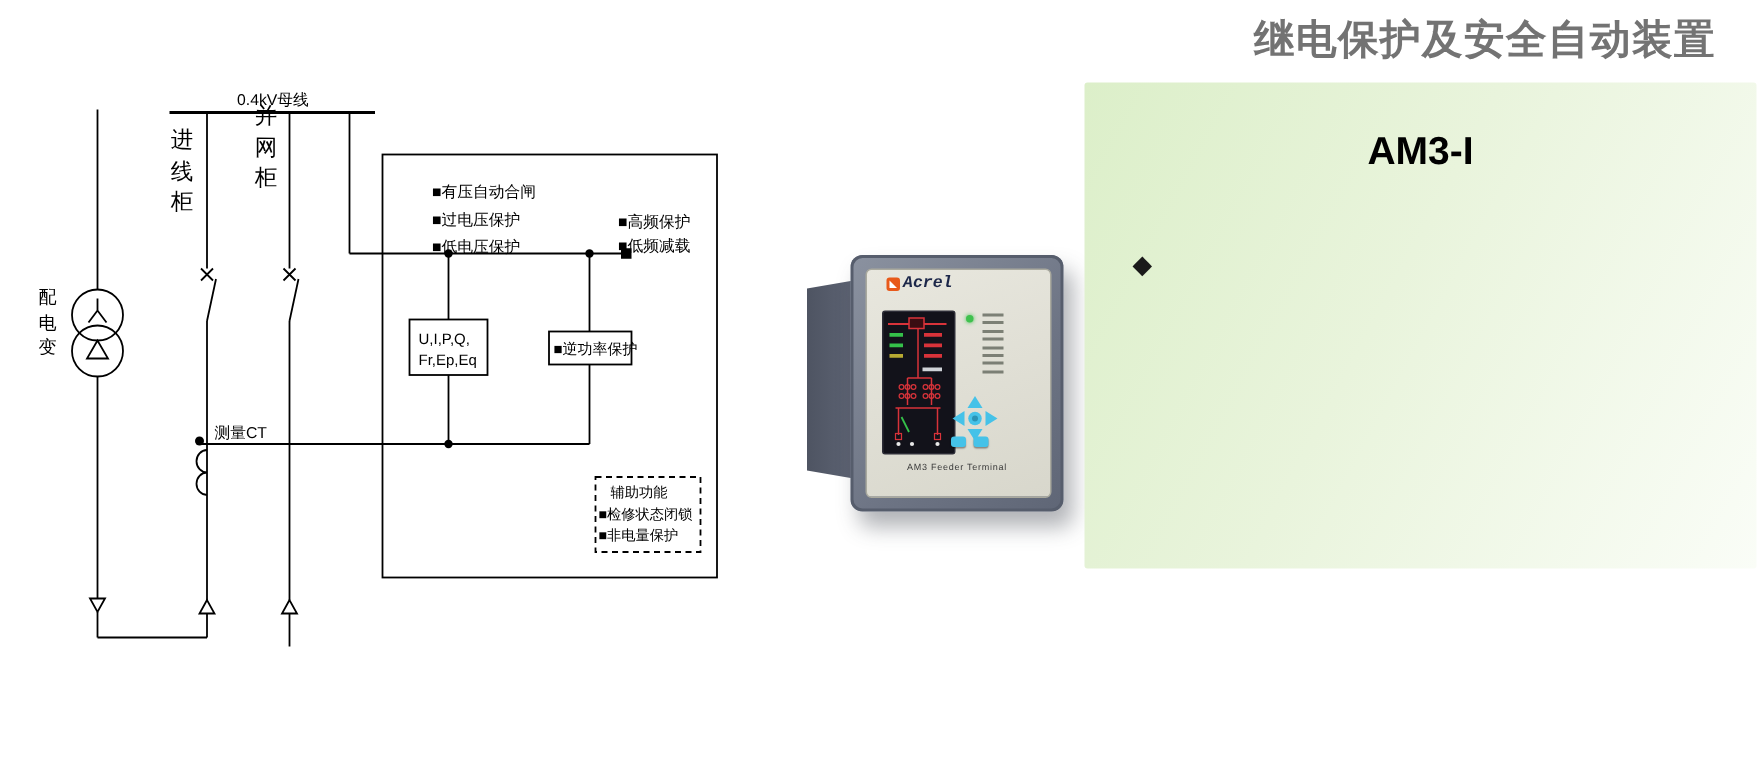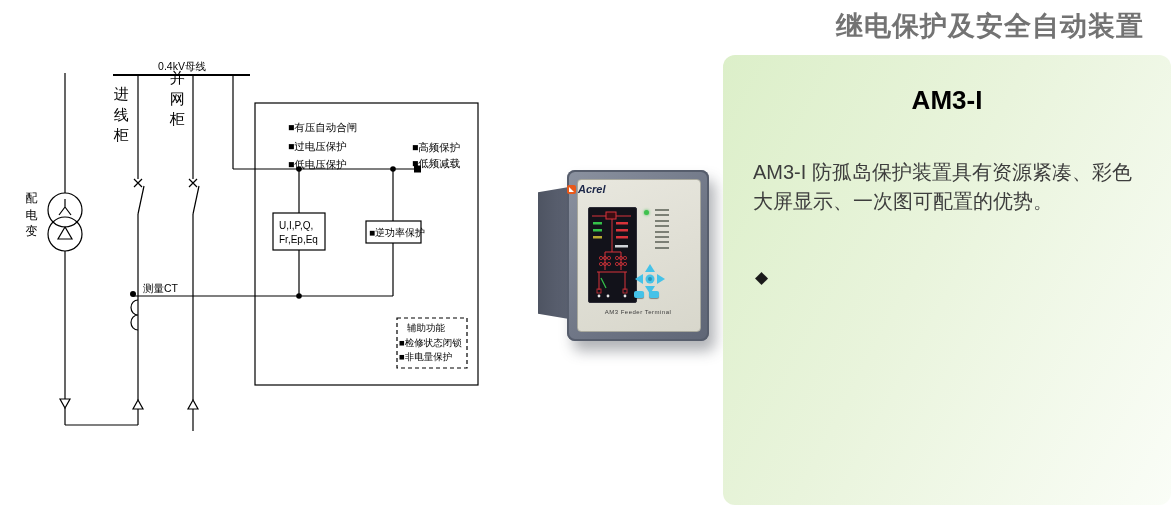--- a/index.html
+++ b/index.html
@@ -20,21 +20,21 @@
   .fin{position:absolute;left:3px;top:24px;width:31px;height:132px;
        background:linear-gradient(90deg,#4c piece5,#5a6070);
        background:linear-gradient(90deg,#4e5462,#5d6373);
        clip-path:polygon(0 4%,100% 0,100% 100%,0 96%);}
   .dbody{position:absolute;left:32px;top:7px;width:142px;height:171px;border-radius:8px;
         background:linear-gradient(135deg,#8b92a0,#6d7484 60%,#5f6676);
         box-shadow:6px 10px 14px rgba(60,65,75,.4), inset 0 0 0 2px #565d6c;}
   .dpanel{position:absolute;left:42px;top:16px;width:122px;height:151px;border-radius:4px;
         background:linear-gradient(160deg,#e8e7de,#d8d7cc);
         border:1px solid #a9a99e;}
-  .brand{position:absolute;left:32px;top:20px;display:flex;align-items:center;gap:2px;}
+  .brand{position:absolute;left:56px;top:20px;display:flex;align-items:center;gap:2px;font-family:Liberation Mono, monospace;}
   .brand-mark{width:9px;height:9px;background:var(--brand_orange,#e8591a);border-radius:2px;
         position:relative;}
   .brand-mark:after{content:"";position:absolute;left:2px;top:2px;border-left:5px solid #fff;
         border-top:5px solid transparent;}
   .brand-text{font-size:11px;font-weight:bold;font-style:italic;color:var(--brand_navy,#1c2749);}
   .screen{position:absolute;left:53px;top:44px;width:47px;height:94px;background:var(--screen_bg,#12121a);
         border:1px solid #2c2c36;border-radius:2px;}
   .led{position:absolute;left:109px;top:47px;width:5px;height:5px;border-radius:50%;
         background:var(--led_green,#3fc14e);box-shadow:0 0 3px var(--led_green,#3fc14e);}
   .ledlbl{position:absolute;left:120px;top:46px;}
@@ -42,21 +42,21 @@
   .keypad{position:absolute;left:99px;top:100px;}
   .kbtn{position:absolute;width:10px;height:7px;background:var(--keypad_cyan,#45c2e8);
         border-radius:2px;box-shadow:0 1px 1px rgba(0,0,0,.4);}
   .dlabel{position:absolute;left:42px;top:146px;width:122px;text-align:center;font-size:6px;
         letter-spacing:.5px;color:#3a3a3a;}
 
   
   .hdr{position:absolute;left:810px;top:8px;width:334px;text-align:right;
        font-family:"Liberation Serif",serif;font-weight:bold;font-size:27px;color:#737373;
        letter-spacing:1px;}
-  .gpanel{position:absolute;left:723px;top:55px;width:448px;height:450px;border-radius:12px;
+  .gpanel{position:absolute;left:723px;top:55px;width:448px;height:324px;border-radius:2px;
        background:linear-gradient(118deg,var(--panel_green_start,#dcefc9) 0%,#e9f4dc 45%,
                   var(--panel_green_end,#fafdf7) 100%);}
   .gtitle{margin:30px 20px 0;text-align:center;font-size:26px;font-weight:bold;color:#000;
        line-height:30px;}
   .intro{margin:43px 26px 0 30px;font-size:20px;line-height:29px;color:#3d3d3d;
        line-break:anywhere;}
   .bullet{position:relative;margin:46px 26px 0 30px;font-size:20px;line-height:29px;
        color:#3d3d3d;padding-left:38px;line-break:anywhere;}
   .bullet .mark{position:absolute;left:2px;top:1px;font-size:17px;color:#1a1a1a;}
 </style>
@@ -218,19 +218,18 @@
 
     <div class="dlabel">AM3 Feeder Terminal</div>
   </div>
 
   <div class="hdr">继电保护及安全自动装置</div>
 
   <div class="gpanel">
     <div class="gtitle">
       <div>AM3-I</div>
     </div>
-    <div class="intro">AM3-I 防孤岛保护装置具有资源紧凑、彩色大屏显示、一次图可配置的优势。</div>
     <div class="bullet">
       <span class="mark">◆</span>
     </div>
   </div>
 
 </div>
 
 </body></html>

